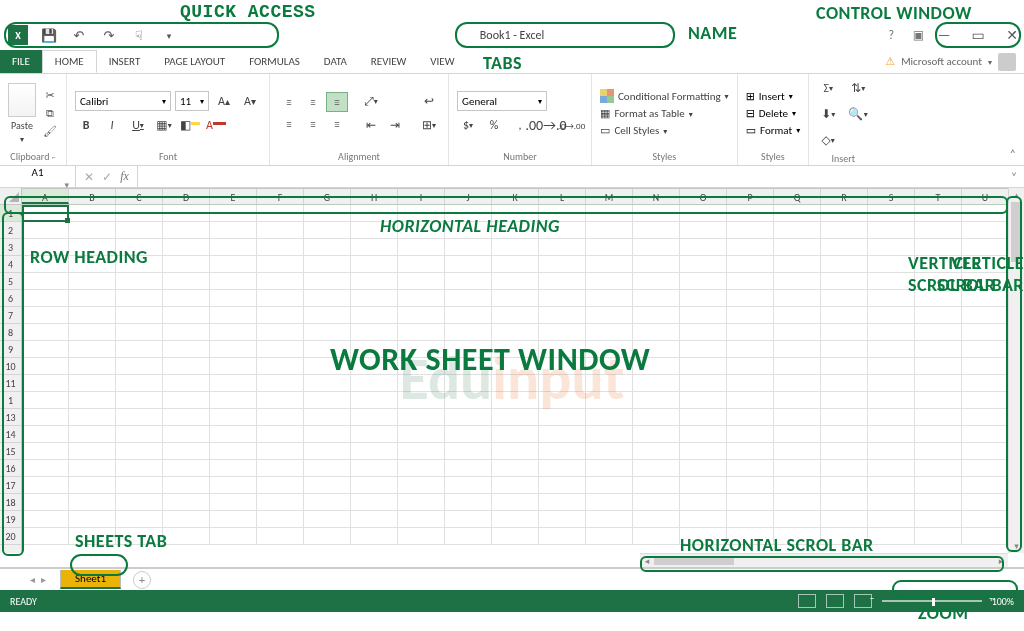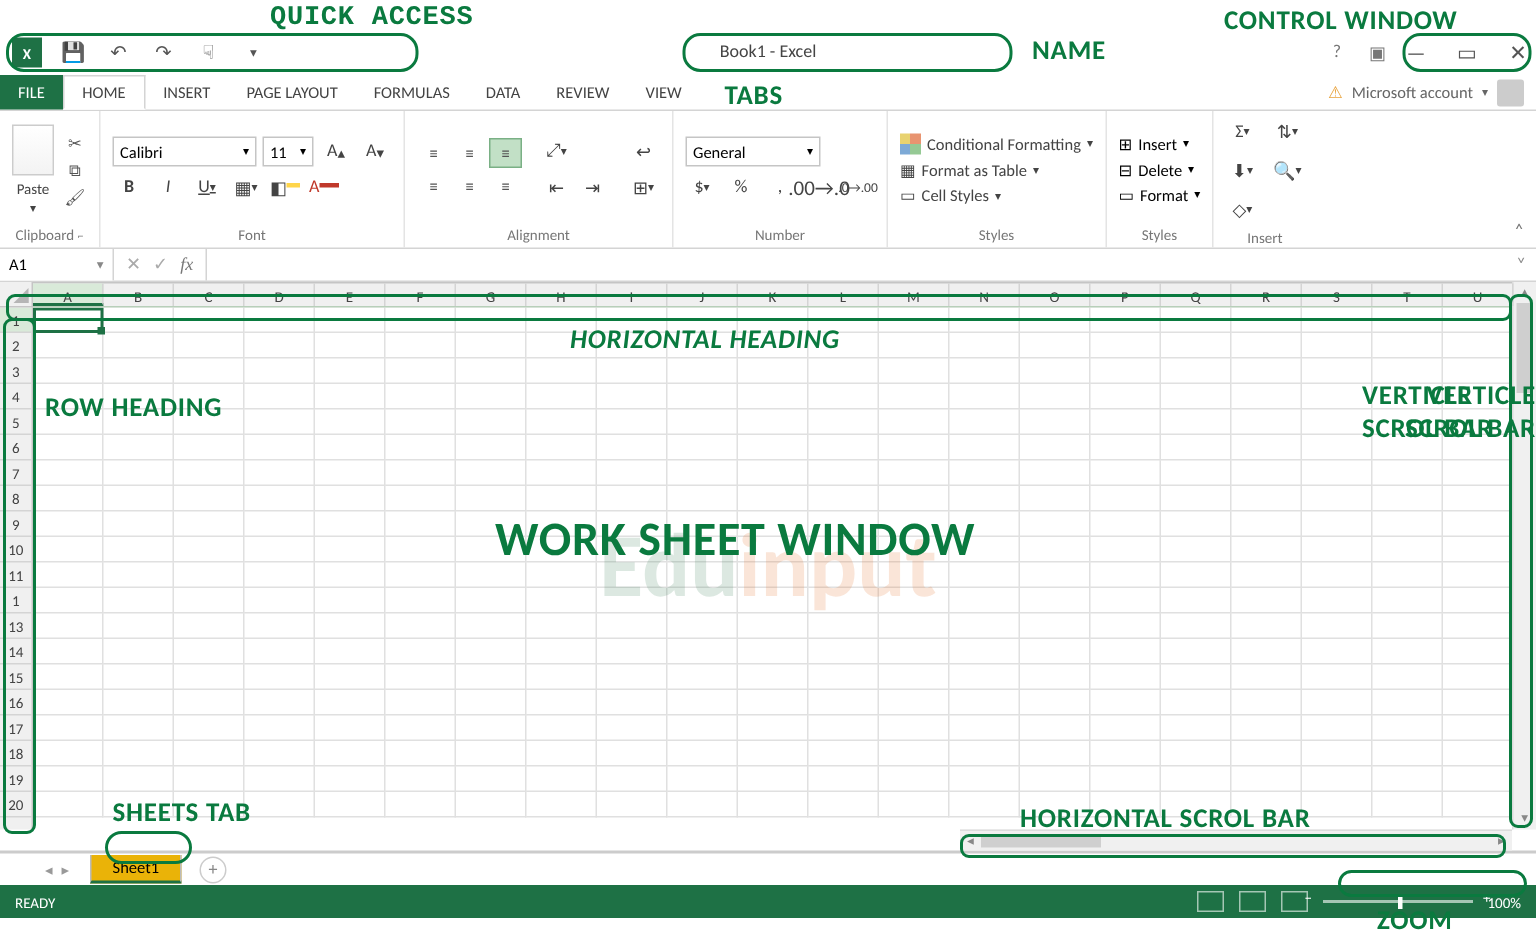--- a/index.html
+++ b/index.html
@@ -64,21 +64,21 @@
 .tiny-grid { width: 14px; height: 14px; background: conic-gradient(#e89470 0 25%, #95c994 0 50%, #7da9d6 0 75%, #e8d270 0); }
 
 .cells-col { display: flex; flex-direction: column; gap: 4px; font-size: 11px; }
 .cell-item { display: flex; align-items: center; gap: 4px; }
 
 .edit-col { display: flex; gap: 8px; }
 .edit-sub { display: flex; flex-direction: column; gap: 6px; }
 
 
 .formula-row { height: 22px; border-bottom: 1px solid #d4d4d4; display: flex; align-items: stretch; }
-.name-box { width: 76px; border-right: 1px solid #d4d4d4; display: flex; align-items: center; padding: 0 6px; font-size: 11px; background: #fff; }
+.name-box { width: 76px; border-right: 1px solid #d4d4d4; display: flex; align-items: center; padding: 0 6px; font-size: 11px; background: #fff; flex-direction: column; }
 .name-box .dd { margin-left: auto; color: #888; font-size: 9px; }
 .fx-btns { display: flex; align-items: center; gap: 8px; padding: 0 8px; color: #aaa; border-right: 1px solid #d4d4d4; }
 .fx-label { font-style: italic; font-family: serif; color: #777; }
 .formula-input { flex: 1; padding: 0 6px; }
 .formula-expand { width: 20px; display: flex; align-items: center; justify-content: center; color: #888; }
 
 
 .grid-area { position: relative; height: 380px; border-bottom: 1px solid #ccc; }
 .col-headers { position: absolute; left: 22px; right: 16px; top: 0; height: 17px; display: flex; background: #f0f0f0; border-top: 1px solid #c5c5c5; border-bottom: 1px solid #b7cfb9; z-index: 2; }
 .col-h { flex: none; width: 47px; border-right: 1px solid #d4d4d4; text-align: center; font-size: 10px; color: #444; line-height: 17px; }
@@ -130,21 +130,21 @@
 <div class="callout-box" style="left:455px; top:22px; width:220px; height:26px;"></div>
 
 <div class="annotation" style="left:816px; top:2px;">CONTROL WINDOW</div>
 <div class="callout-box" style="left:935px; top:22px; width:86px; height:26px;"></div>
 
 <div class="annotation" style="left:483px; top:52px;">TABS</div>
 
 <div class="annotation" style="left:380px; top:215px;font-style:italic;">HORIZONTAL HEADING</div>
 <div class="callout-box" style="left:4px; top:196px; width:1004px; height:18px; border-radius:6px;"></div>
 
-<div class="annotation" style="left:30px; top:260px;">ROW HEADING</div>
+<div class="annotation" style="left:30px; top:246px;">ROW HEADING</div>
 <div class="callout-box" style="left:2px; top:212px; width:22px; height:344px; border-radius:6px;"></div>
 
 <div class="annotation" style="left:908px; top:252px; text-align:right;">
   <div>VERTICLE SCROL BAR</div>
 </div>
 <div class="annotation" style="left:908px; top:252px;">VERTICLE<br>SCROL BAR</div>
 <div class="callout-box" style="left:1006px; top:196px; width:16px; height:356px; border-radius:6px;"></div>
 
 <div class="annotation" style="left:330px; top:340px; font-size:32px;">WORK SHEET WINDOW</div>
 

